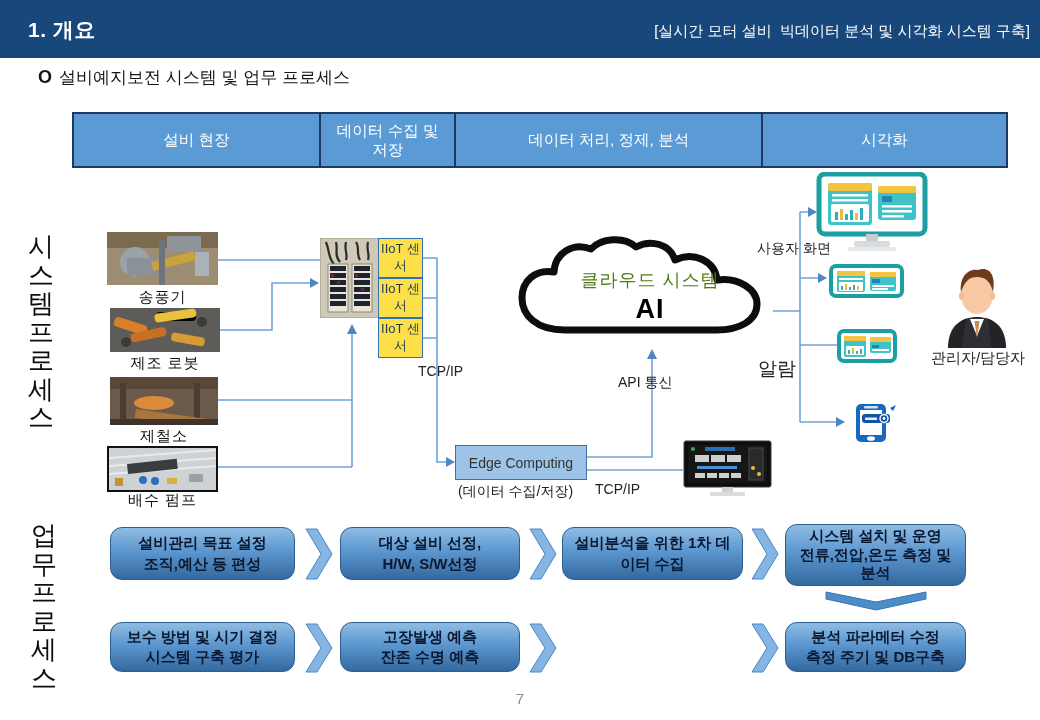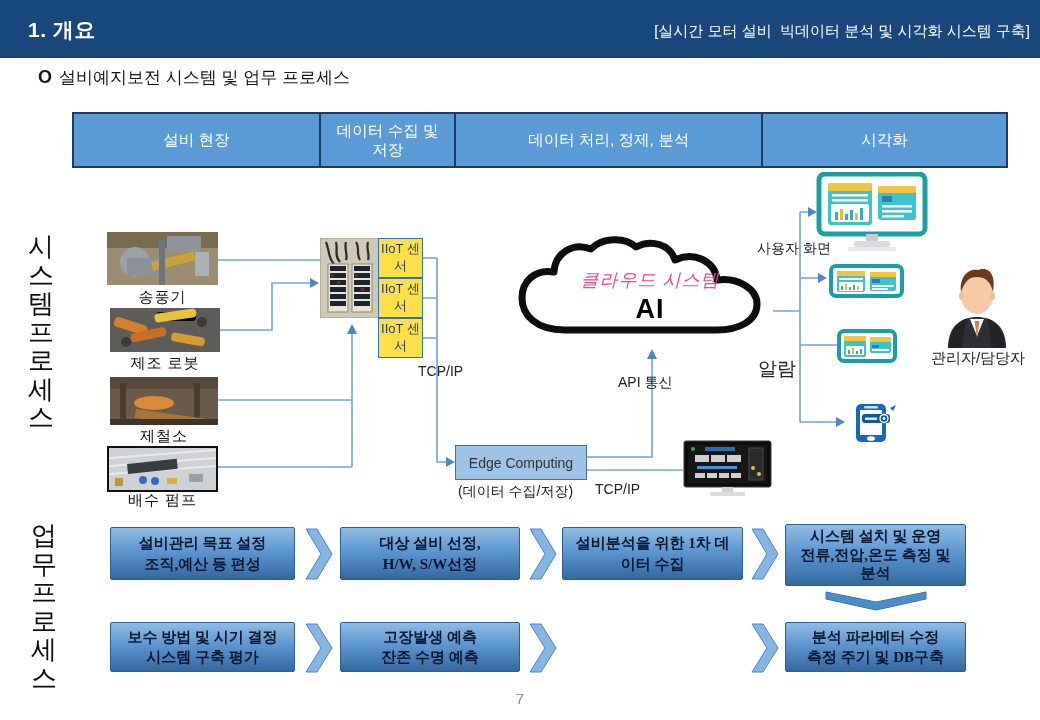--- a/index.html
+++ b/index.html
@@ -21,30 +21,30 @@
   .vlabel{width:30px;font-size:26px;line-height:28.5px;color:#0d0d0d;word-break:break-all;text-align:left;}
   
   .photo{display:block;}
   .photo-label{font-size:15px;color:#111;text-align:center;letter-spacing:1px;}
   
   .sensor{width:45px;height:40px;background:#fde047;border:1.5px solid #2E74B5;box-sizing:border-box;
           display:flex;align-items:center;justify-content:center;text-align:center;
           font-size:13px;line-height:1.3;color:#1F3B57;}
   .small-label{font-size:14px;color:#222;}
   
-  .cloud-title{color:#ec4899;font-size:18px;letter-spacing:1px;font-weight:500;font-style:italic;}
+  .cloud-title{color:#4d7c0f;font-size:18px;letter-spacing:1px;font-weight:500;}
   .cloud-ai{color:#000;font-size:27px;font-weight:bold;letter-spacing:1px;}
   
   .edgebox{width:132px;height:35px;background:#9DC3E6;border:1.5px solid #41719C;box-sizing:border-box;
            display:flex;align-items:center;justify-content:center;font-size:14px;color:#333;}
   
   .pbox{background:linear-gradient(180deg,#8FBCE4 0%,#5D97CF 45%,#32699F 100%);
-        border:1px solid #2C5E92;border-radius:2px;box-sizing:border-box;
+        border:1px solid #2C5E92;border-radius:12px;box-sizing:border-box;
         display:flex;flex-direction:column;align-items:center;justify-content:center;
-        color:#0A1830;font-weight:bold;font-size:15px;line-height:1.35;text-align:center;font-family:Liberation Serif, serif;}
+        color:#0A1830;font-weight:bold;font-size:15px;line-height:1.35;text-align:center;}
   .pagenum{font-size:15px;color:#8a8a8a;}
 </style>
 </head>
 <body>
 
 <div id="slide">
 
   <div class="abs topbar"></div>
   <div class="abs topbar-title">1. 개요</div>
   <div class="abs topbar-right">[실시간 모터 설비  빅데이터 분석 및 시각화 시스템 구축]</div>

